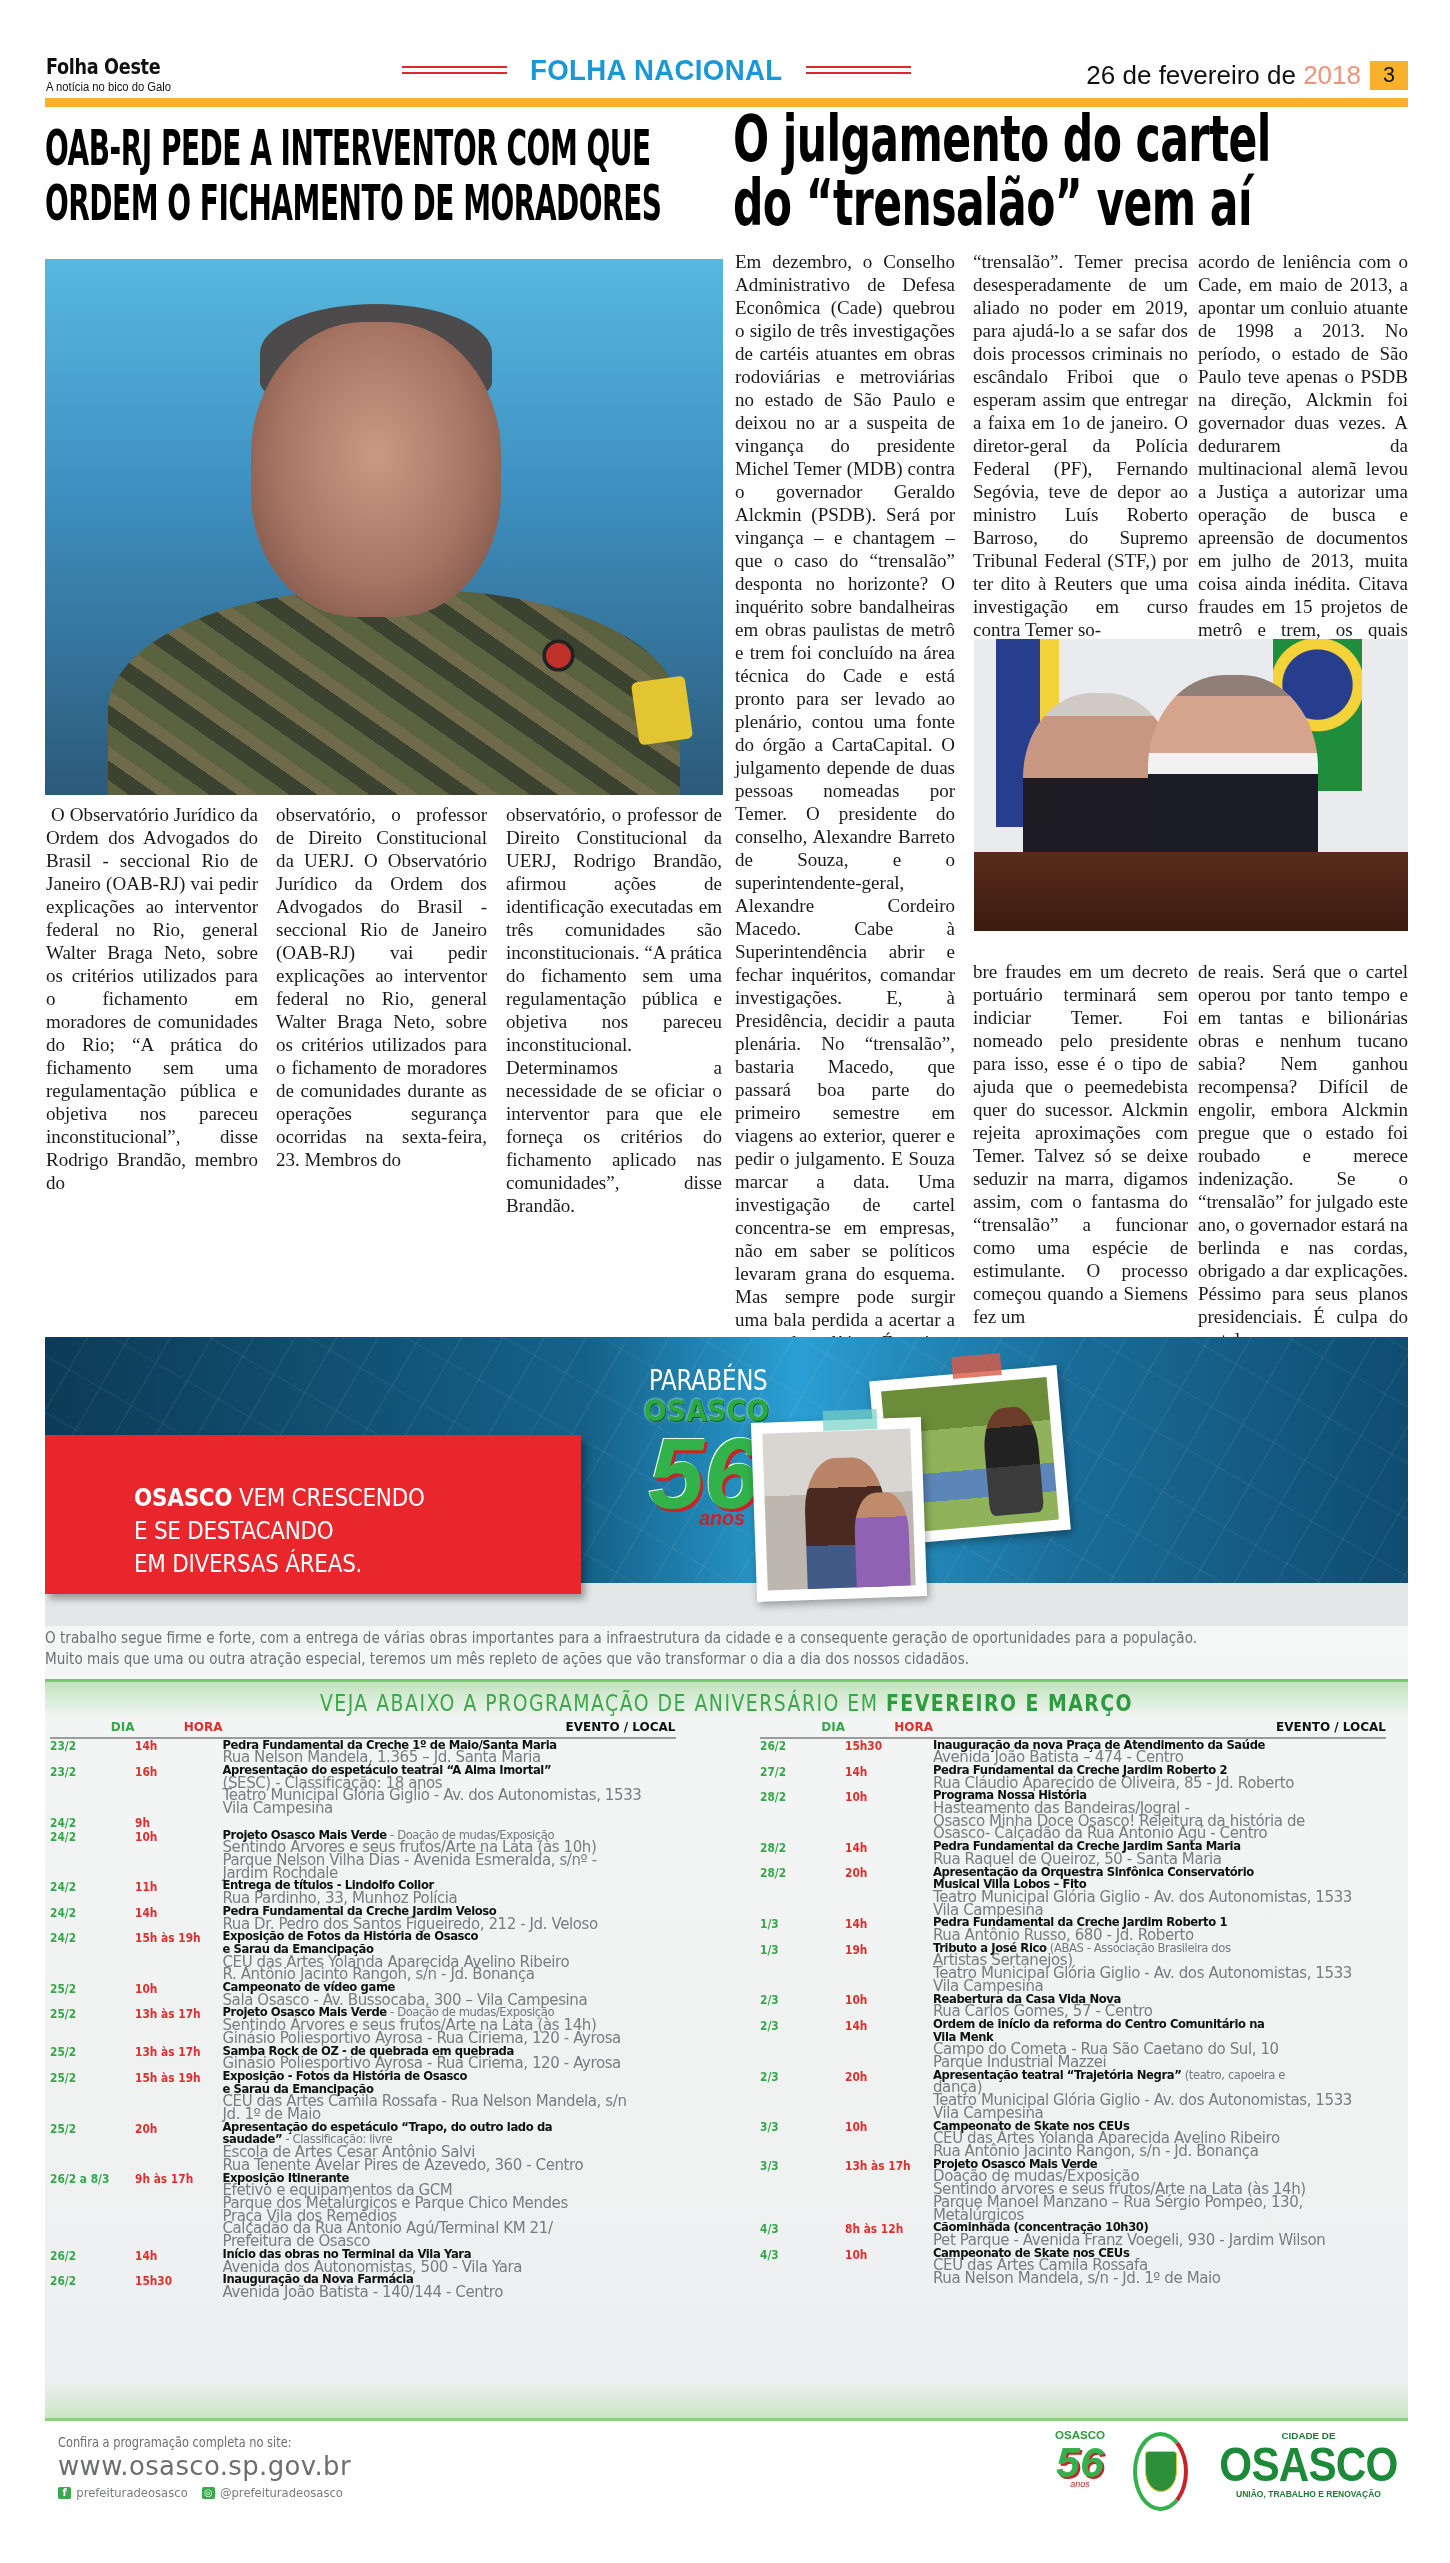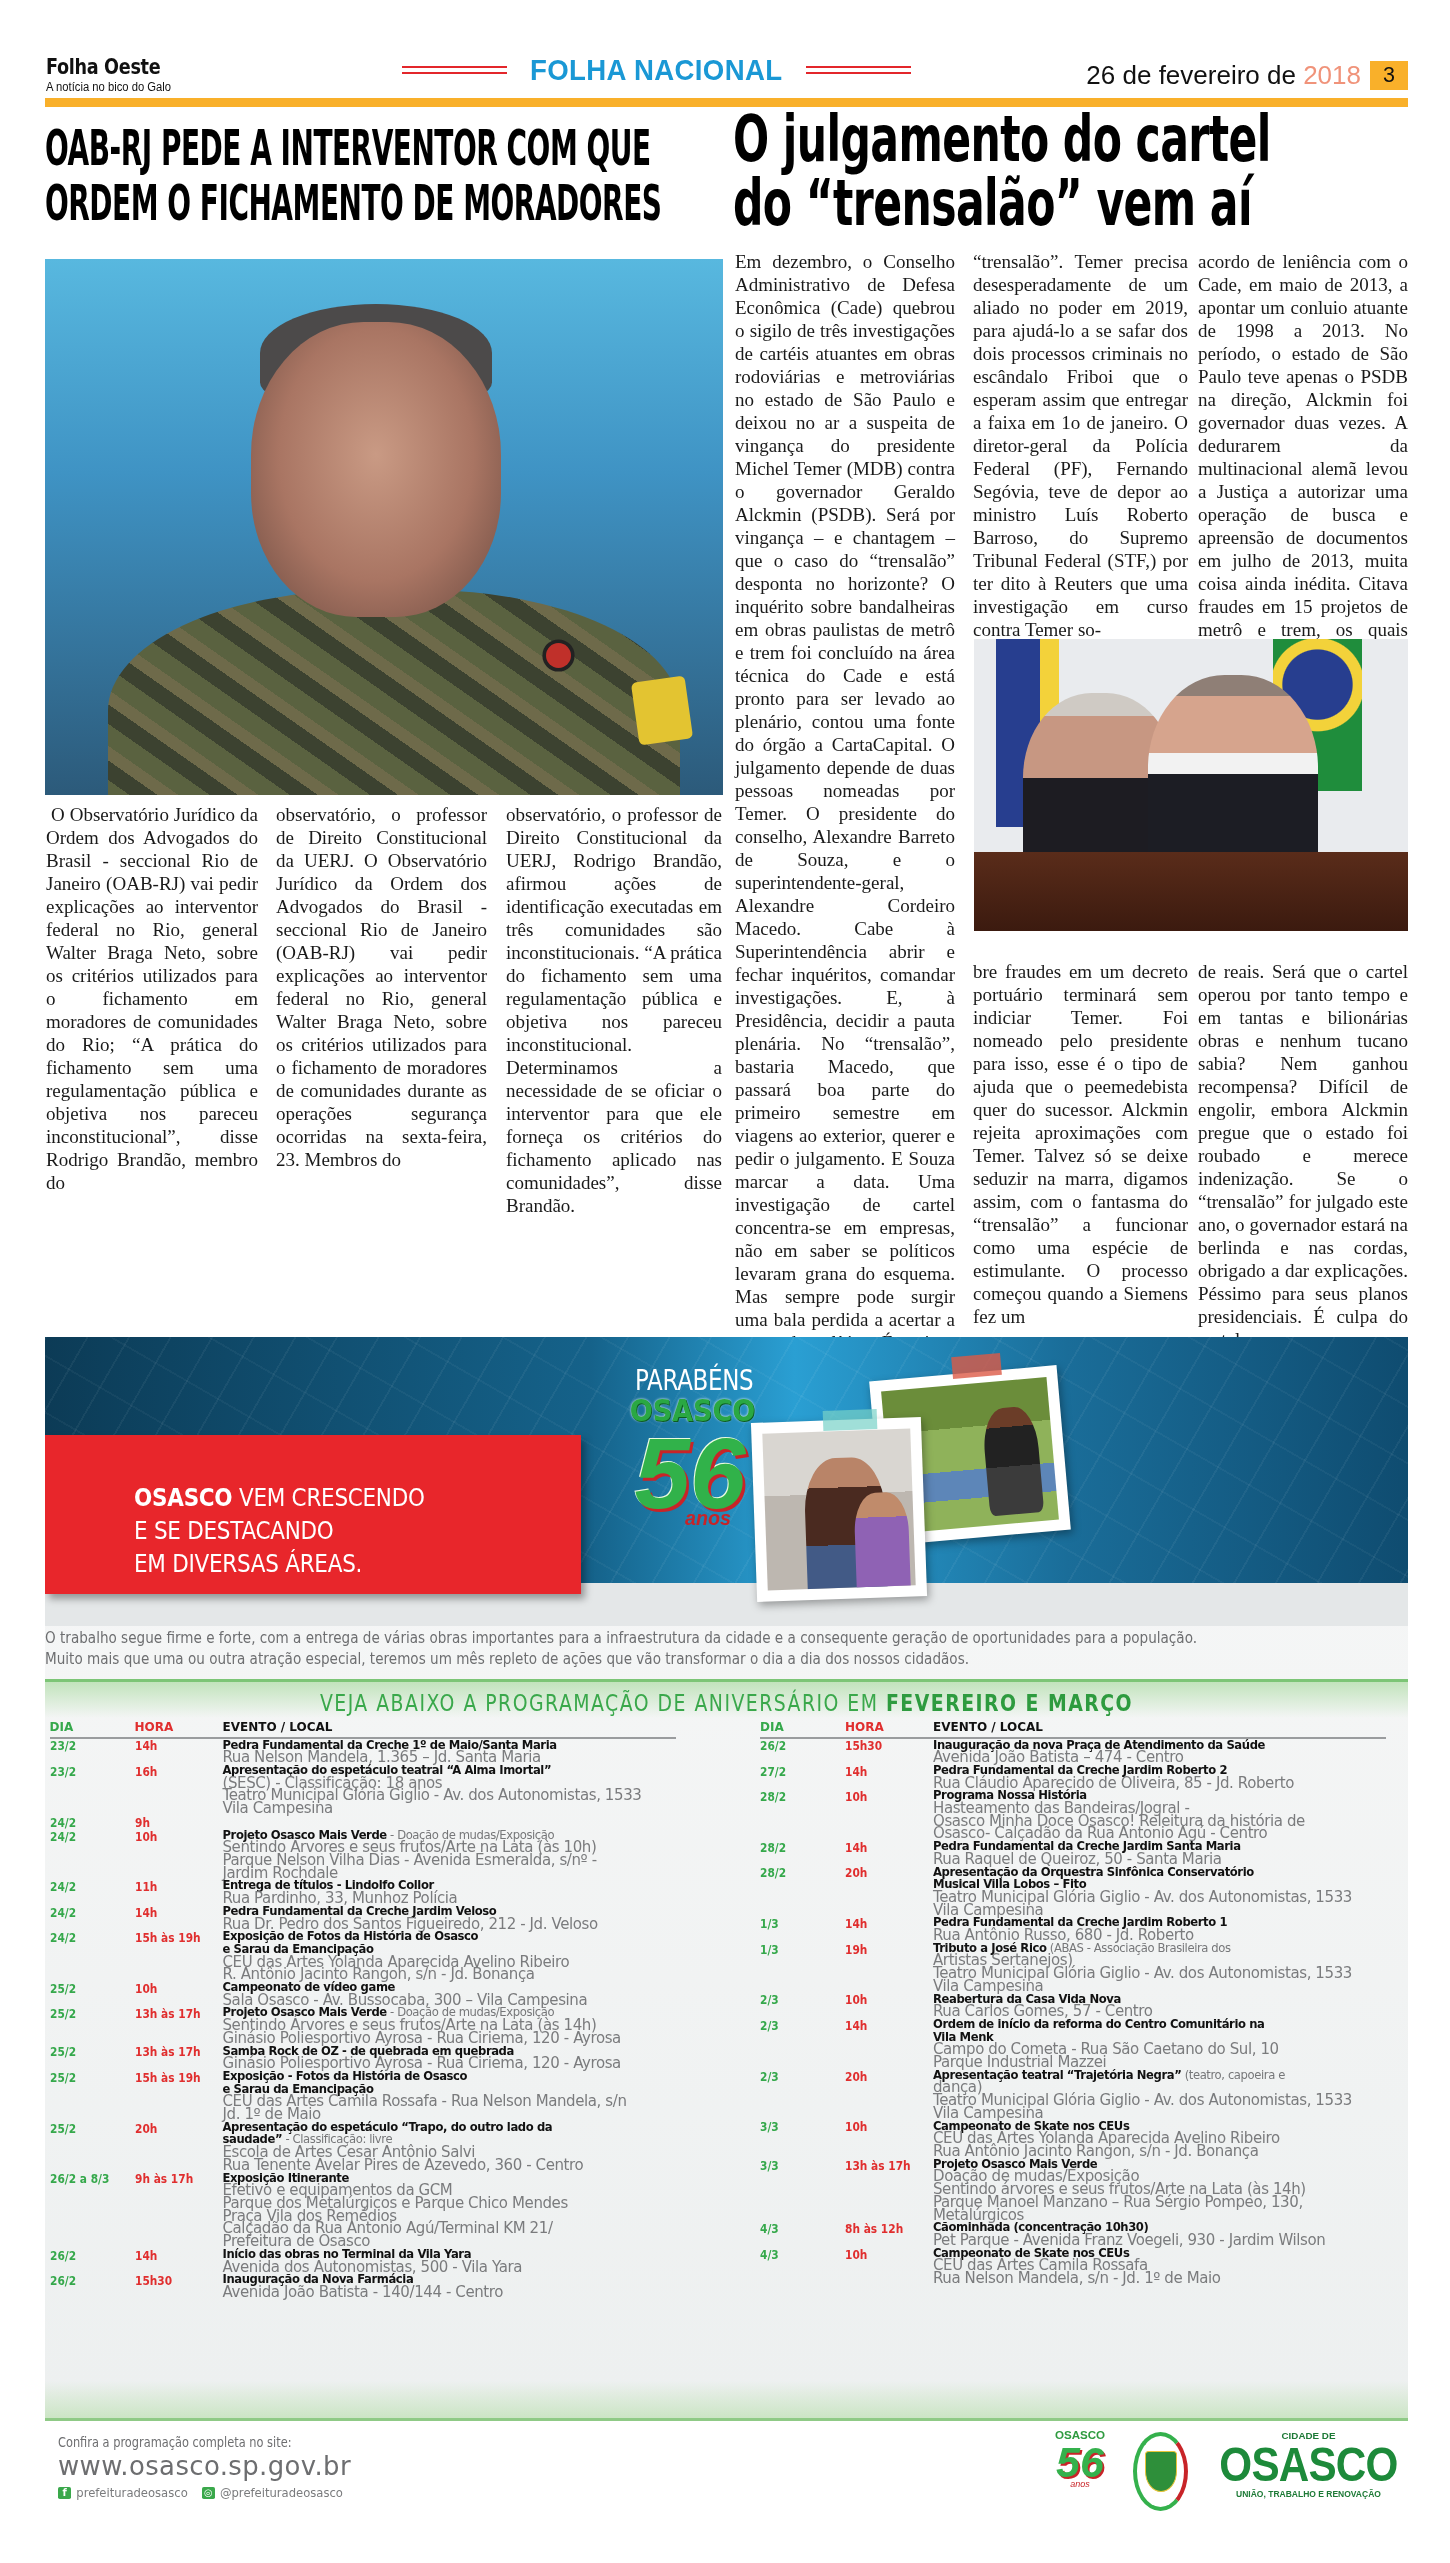--- a/index.html
+++ b/index.html
@@ -53,21 +53,21 @@
   .rc3b { left: 1198px; top: 960px; width: 210px; }
 
   
   .ad { left: 45px; top: 1337px; width: 1363px; height: 1180px; background: linear-gradient(180deg, #eef0f1 0%, #f5f6f6 20%, #ecefef 100%); overflow: hidden; }
   .ad-hero { position: absolute; left: 0; top: 0; width: 1363px; height: 246px; background: linear-gradient(90deg, #0c3b56 0%, #15628a 40%, #2a9fd3 55%, #1a6d99 75%, #0f4c70 100%); }
   .ad-hero .grid { position: absolute; inset: 0; background: repeating-linear-gradient(120deg, rgba(255,255,255,0.05) 0 1.8px, transparent 1.8px 36px), repeating-linear-gradient(30deg, rgba(255,255,255,0.04) 0 1.8px, transparent 1.8px 49px); }
   .ad-band { position: absolute; left: 0; top: 246px; width: 1363px; height: 43px; background: #e4e7e8; }
   .ad-red { position: absolute; left: 0; top: 98px; width: 536px; height: 159px; background: #e8262b; box-shadow: 3.6px 5.4px 7.2px rgba(0,0,0,0.35); }
   .ad-red .txt { position: absolute; left: 89px; top: 46px; color: #fff; font-size: 25px; line-height: 33px; font-family: "DejaVu Sans", sans-serif; transform: scaleX(0.86); transform-origin: left; letter-spacing: -0.3px; }
   .ad-red .txt b { font-weight: bold; }
-  .ad-logo { position: absolute; left: 578px; top: 27px; width: 134px; text-align: center; }
+  .ad-logo { position: absolute; left: 592px; top: 27px; width: 134px; text-align: center; }
   .ad-logo .parabens { color: #fff; font-size: 28px; font-family: "DejaVu Sans", sans-serif; transform: scaleX(0.82); letter-spacing: -0.4px; }
   .ad-logo .osasco { color: #2aa843; font-size: 30px; font-weight: bold; font-family: "DejaVu Sans", sans-serif; transform: scaleX(0.9); text-shadow: 0.9px 0.9px 0 #0b5d22, 0 0 2.7px #fff; margin-top: -3.6px; }
   .ad-logo .num { color: #31b24a; font-size: 100px; font-weight: bold; font-style: italic; line-height: 100px; text-shadow: 2.7px 2.7px 0 #c82428, -0.9px -0.9px 0 #eafbe0; margin-top: -5.4px; }
   .ad-logo .anos { color: #c82428; font-size: 19.7px; font-style: italic; font-weight: bold; margin-top: -16px; margin-left: 36px; }
   .polaroid { position: absolute; background: #fff; box-shadow: 1.8px 3.6px 9px rgba(0,0,0,0.35); padding: 10.7px; }
   .pol1 { left: 709px; top: 83px; width: 170px; height: 179px; transform: rotate(-2deg); }
   .pol1 .img { width: 100%; height: 100%; background: linear-gradient(180deg, #d9d6d1 0 40%, #bdb7b0 40% 100%); position: relative; overflow: hidden; }
   .pol1 .img::before { content: ""; position: absolute; left: 40px; top: 27px; width: 80px; height: 134px; border-radius: 40% 40% 0 0; background: linear-gradient(180deg, #b98468 0 22%, #4a2a20 22% 65%, #425a86 65%); }
   .pol1 .img::after { content: ""; position: absolute; left: 89px; top: 63px; width: 54px; height: 98px; border-radius: 40% 40% 0 0; background: linear-gradient(180deg, #c08b6b 0 25%, #8f62b4 25%); }
   .pol2 { left: 831px; top: 36px; width: 188px; height: 165px; transform: rotate(-5deg); }
@@ -79,21 +79,21 @@
   .ad-intro { position: absolute; left: 0; top: 291px; width: 1363px; color: #6d6e70; font-size: 15.6px; line-height: 20.6px; font-family: "DejaVu Sans", sans-serif; transform: scaleX(0.87); transform-origin: left; white-space: nowrap; }
   .ad-green-line { position: absolute; left: 0; top: 342px; width: 1363px; height: 2.7px; background: #7cc576; }
   .ad-green-fade { position: absolute; left: 0; top: 345px; width: 1363px; height: 36px; background: linear-gradient(180deg, rgba(160,215,150,0.6), rgba(255,255,255,0)); }
   .ad-heading { position: absolute; left: 0; top: 353px; width: 1363px; text-align: center; color: #3aa84b; font-size: 23px; letter-spacing: 1.8px; font-family: "DejaVu Sans", sans-serif; transform: scaleX(0.82); }
   .ad-heading b { color: #2e9b3f; }
 
   .sched { position: absolute; top: 380px; font-family: "DejaVu Sans", sans-serif; font-size: 10.7px; }
   .sched-left { left: 4.5px; width: 626px; }
   .sched-right { left: 715px; width: 626px; }
   .sched-head { display: flex; height: 21.5px; align-items: center; border-bottom: 2.7px solid #9a9c9e; font-size: 12px; font-weight: bold; transform-origin: left; }
-  .sched-head span { display: inline-block; }
+  .sched-head span { display: inline-block; text-align: right; }
   .c-dia { width: 85px; color: #35a84b; font-weight: bold; }
   .c-hora { width: 88px; color: #e02e2e; font-weight: bold; }
   .c-evt { flex: 1; color: #111; }
   .row { display: flex; margin-top: 0; }
   .row .c-dia, .row .c-hora { font-size: 12.5px; line-height: 13px; padding-top: 0.9px; transform: scaleX(0.85); transform-origin: left; }
   .evt-title { font-weight: bold; color: #111; font-size: 11.6px; line-height: 12.7px; letter-spacing: -0.4px; }
   .evt-title .note { font-weight: normal; color: #767779; }
   .evt-line { color: #7a7b7d; font-size: 15px; line-height: 12.7px; letter-spacing: -0.4px; }
   .sched-bottom-fade { position: absolute; left: 0; top: 1044px; width: 1363px; height: 38px; background: linear-gradient(180deg, rgba(255,255,255,0), rgba(175,220,160,0.55)); }
   .sched-bottom-line { position: absolute; left: 0; top: 1081px; width: 1363px; height: 2.7px; background: #8fca86; }

